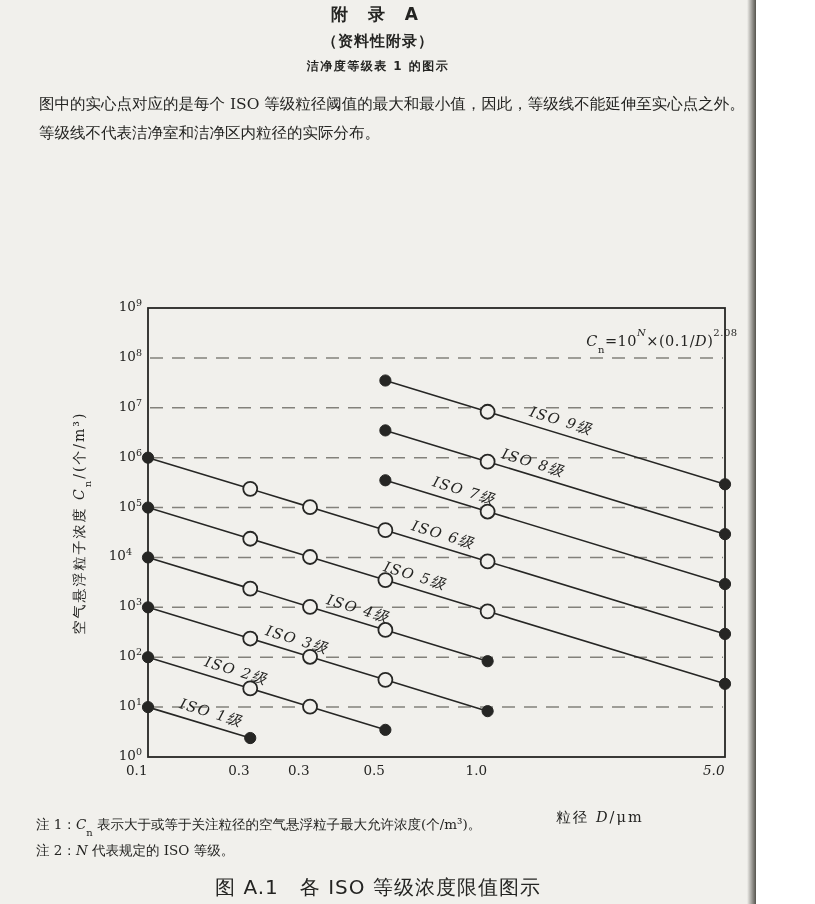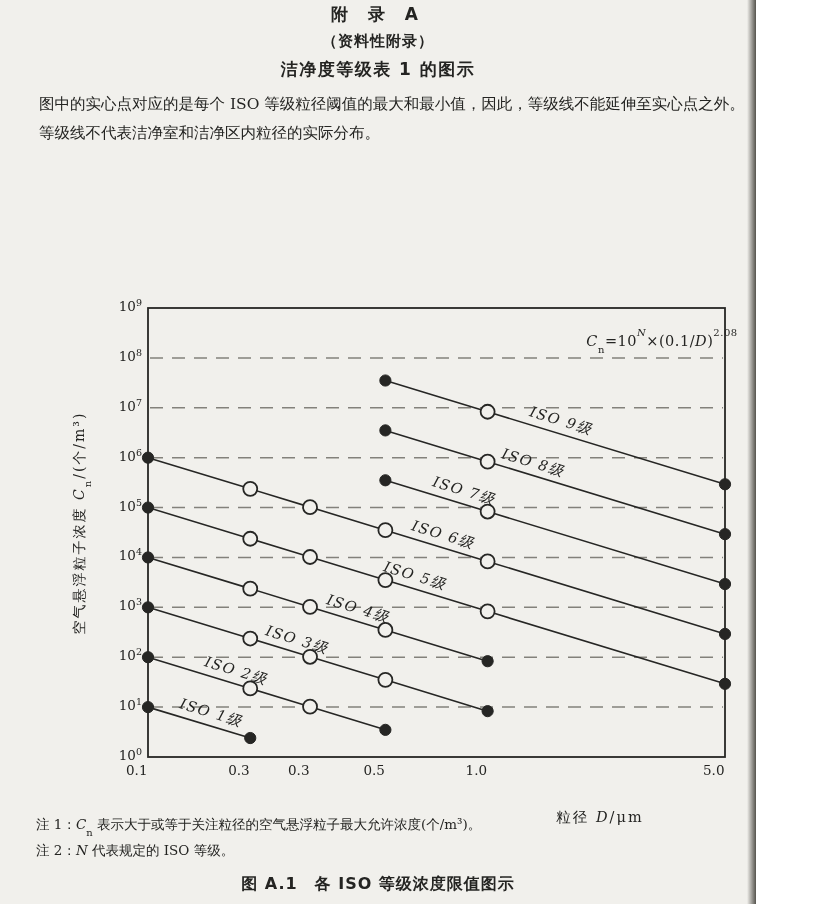--- a/index.html
+++ b/index.html
@@ -7,21 +7,21 @@
     position:relative; width:756px; height:904px;
     background:#f1f0ec; color:#242422; overflow:hidden;
     font-family:"DejaVu Serif","Liberation Serif",serif;
   }
   .heading {
     position:absolute; left:0; right:0; text-align:center;
     font-family:"DejaVu Sans","Liberation Sans",sans-serif; font-weight:bold;
   }
   .h-main  { top:3px;  font-size:17px; letter-spacing:7px; }
   .h-sub   { top:32px; font-size:15px; letter-spacing:1px; }
-  .h-third { top:58px; font-size:17px; letter-spacing:1.5px; }
+  .h-third { top:58px; font-size:12px; letter-spacing:1.5px; }
   .body-text {
     position:absolute; left:8px; width:799px; top:90px;
     font-size:15.5px; line-height:28.5px; text-align:justify;
   }
   .body-text p { margin:0; text-indent:2em; }
   .chart-svg { position:absolute; left:0; top:0; width:815px; height:904px; }
   .ytick { position:absolute; width:36px; text-align:right; font-size:13.5px; white-space:nowrap; }
   .xtick { position:absolute; width:44px; text-align:left; font-size:13.5px; }
   .tsup  { font-size:9.5px; position:relative; top:-5px; letter-spacing:0; }
   .iso-label {
@@ -41,21 +41,21 @@
     transform:translate(-50%,-50%) rotate(-90deg); font-size:14px; letter-spacing:2px;
   }
   .axis-title-x {
     position:absolute; left:600px; top:808px; transform:translateX(-50%);
     font-size:14.5px; letter-spacing:2px; white-space:nowrap;
   }
   .notes { position:absolute; left:36px; top:811px; font-size:13.5px; line-height:26px; }
   .caption {
     position:absolute; left:0; right:0; top:874px; text-align:center;
     font-family:"DejaVu Sans","Liberation Sans",sans-serif;
-    font-weight:bold; font-size:16px; letter-spacing:1px;
+    font-weight:normal; font-size:20px; letter-spacing:1px;
   }
   .scan-edge {
     position:absolute; right:0; top:0; bottom:0; width:9px;
     background:linear-gradient(to right, rgba(58,56,50,0), rgba(58,56,50,0.85));
   }
 </style>
 </head>
 <body>
 
 <div class="page">
@@ -148,32 +148,32 @@
   </div>
 
   <div class="caption">图 A.1　各 ISO 等级浓度限值图示</div>
 
   <div class="scan-edge"></div>
 
 <div class="ytick" style="left: 106px; top: 747px;"><span>10</span><span class="tsup">0</span></div>
     <div class="ytick" style="left: 106px; top: 697.111px;"><span>10</span><span class="tsup">1</span></div>
     <div class="ytick" style="left: 106px; top: 647.222px;"><span>10</span><span class="tsup">2</span></div>
     <div class="ytick" style="left: 106px; top: 597.333px;"><span>10</span><span class="tsup">3</span></div>
-    <div class="ytick" style="left: 106px; top: 547.444px;"><span>10</span><span class="tsup">4</span></div>
+    <div class="ytick" style="left: 96px; top: 547.444px;"><span>10</span><span class="tsup">4</span></div>
     <div class="ytick" style="left: 106px; top: 497.556px;"><span>10</span><span class="tsup">5</span></div>
     <div class="ytick" style="left: 106px; top: 447.667px;"><span>10</span><span class="tsup">6</span></div>
     <div class="ytick" style="left: 106px; top: 397.778px;"><span>10</span><span class="tsup">7</span></div>
     <div class="ytick" style="left: 106px; top: 347.889px;"><span>10</span><span class="tsup">8</span></div>
     <div class="ytick" style="left: 106px; top: 298px;"><span>10</span><span class="tsup">9</span></div>
     <div class="xtick" style="left: 126px; top: 762px;">0.1</div>
     <div class="xtick" style="left: 228.235px; top: 762px;">0.3</div>
     <div class="xtick" style="left: 288.039px; top: 762px;">0.3</div>
     <div class="xtick" style="left: 363.382px; top: 762px;">0.5</div>
     <div class="xtick" style="left: 465.618px; top: 762px;">1.0</div>
-    <div class="xtick" style="left: 703px; top: 762px;">5.0</div>
+    <div class="xtick" style="left: 703px; top: 762px; font-style: italic;">5.0</div>
     <div class="iso-label" style="left: 210.724px; top: 713.276px;">ISO 1级</div>
     <div class="iso-label" style="left: 236.325px; top: 671.21px;">ISO 2级</div>
     <div class="iso-label" style="left: 297.205px; top: 639.922px;">ISO 3级</div>
     <div class="iso-label" style="left: 357.9px; top: 608.579px;">ISO 4级</div>
     <div class="iso-label" style="left: 414.712px; top: 576.048px;">ISO 5级</div>
     <div class="iso-label" style="left: 443.206px; top: 534.866px;">ISO 6级</div>
     <div class="iso-label" style="left: 463.647px; top: 491.223px;">ISO 7级</div>
     <div class="iso-label" style="left: 532.97px; top: 462.515px;">ISO 8级</div>
     <div class="iso-label" style="left: 560.582px; top: 421.063px;">ISO 9级</div>
   </div>

